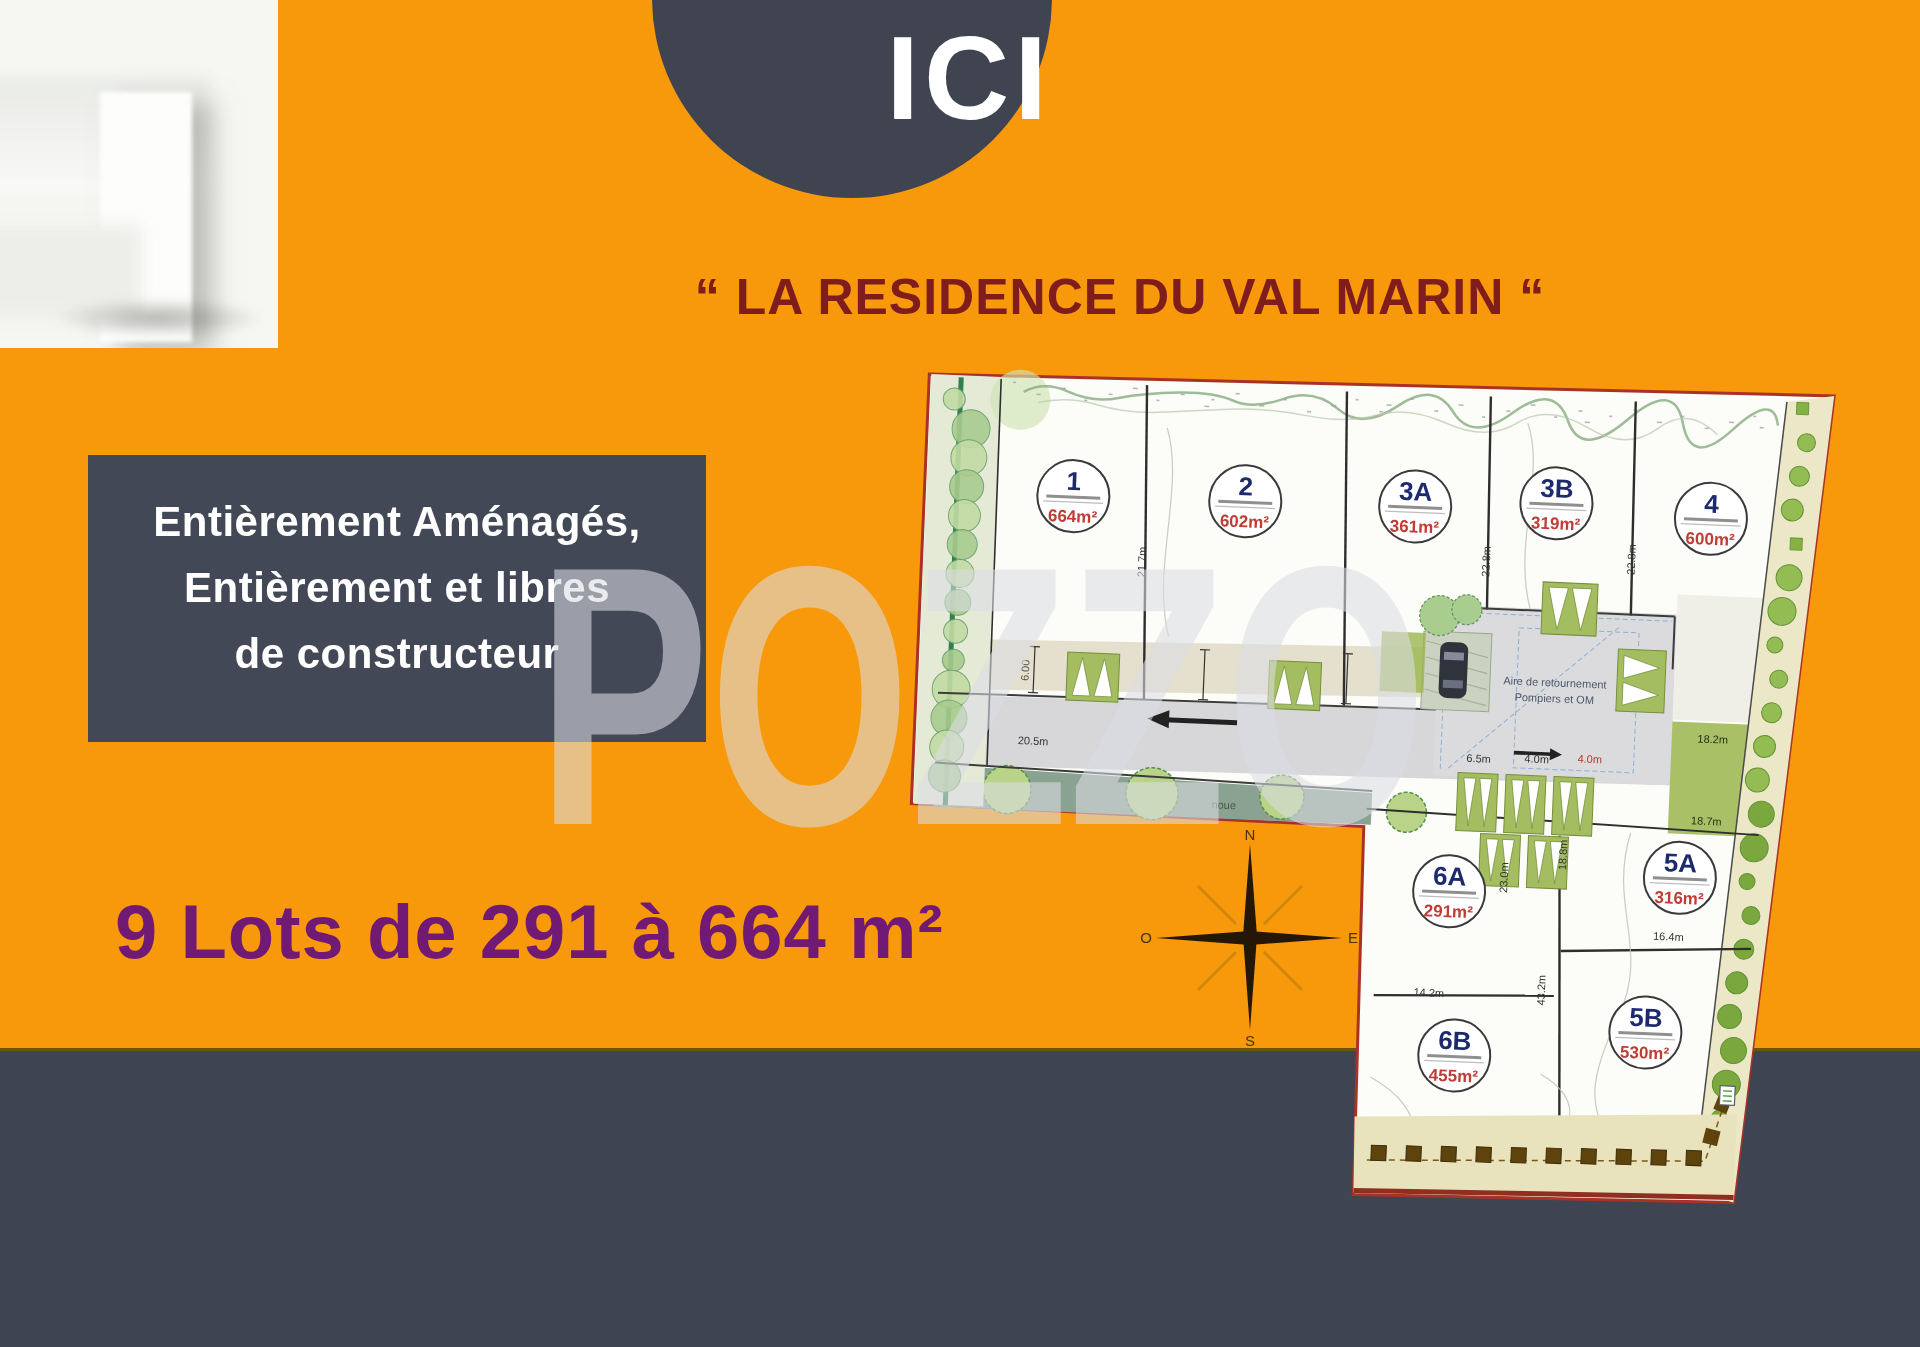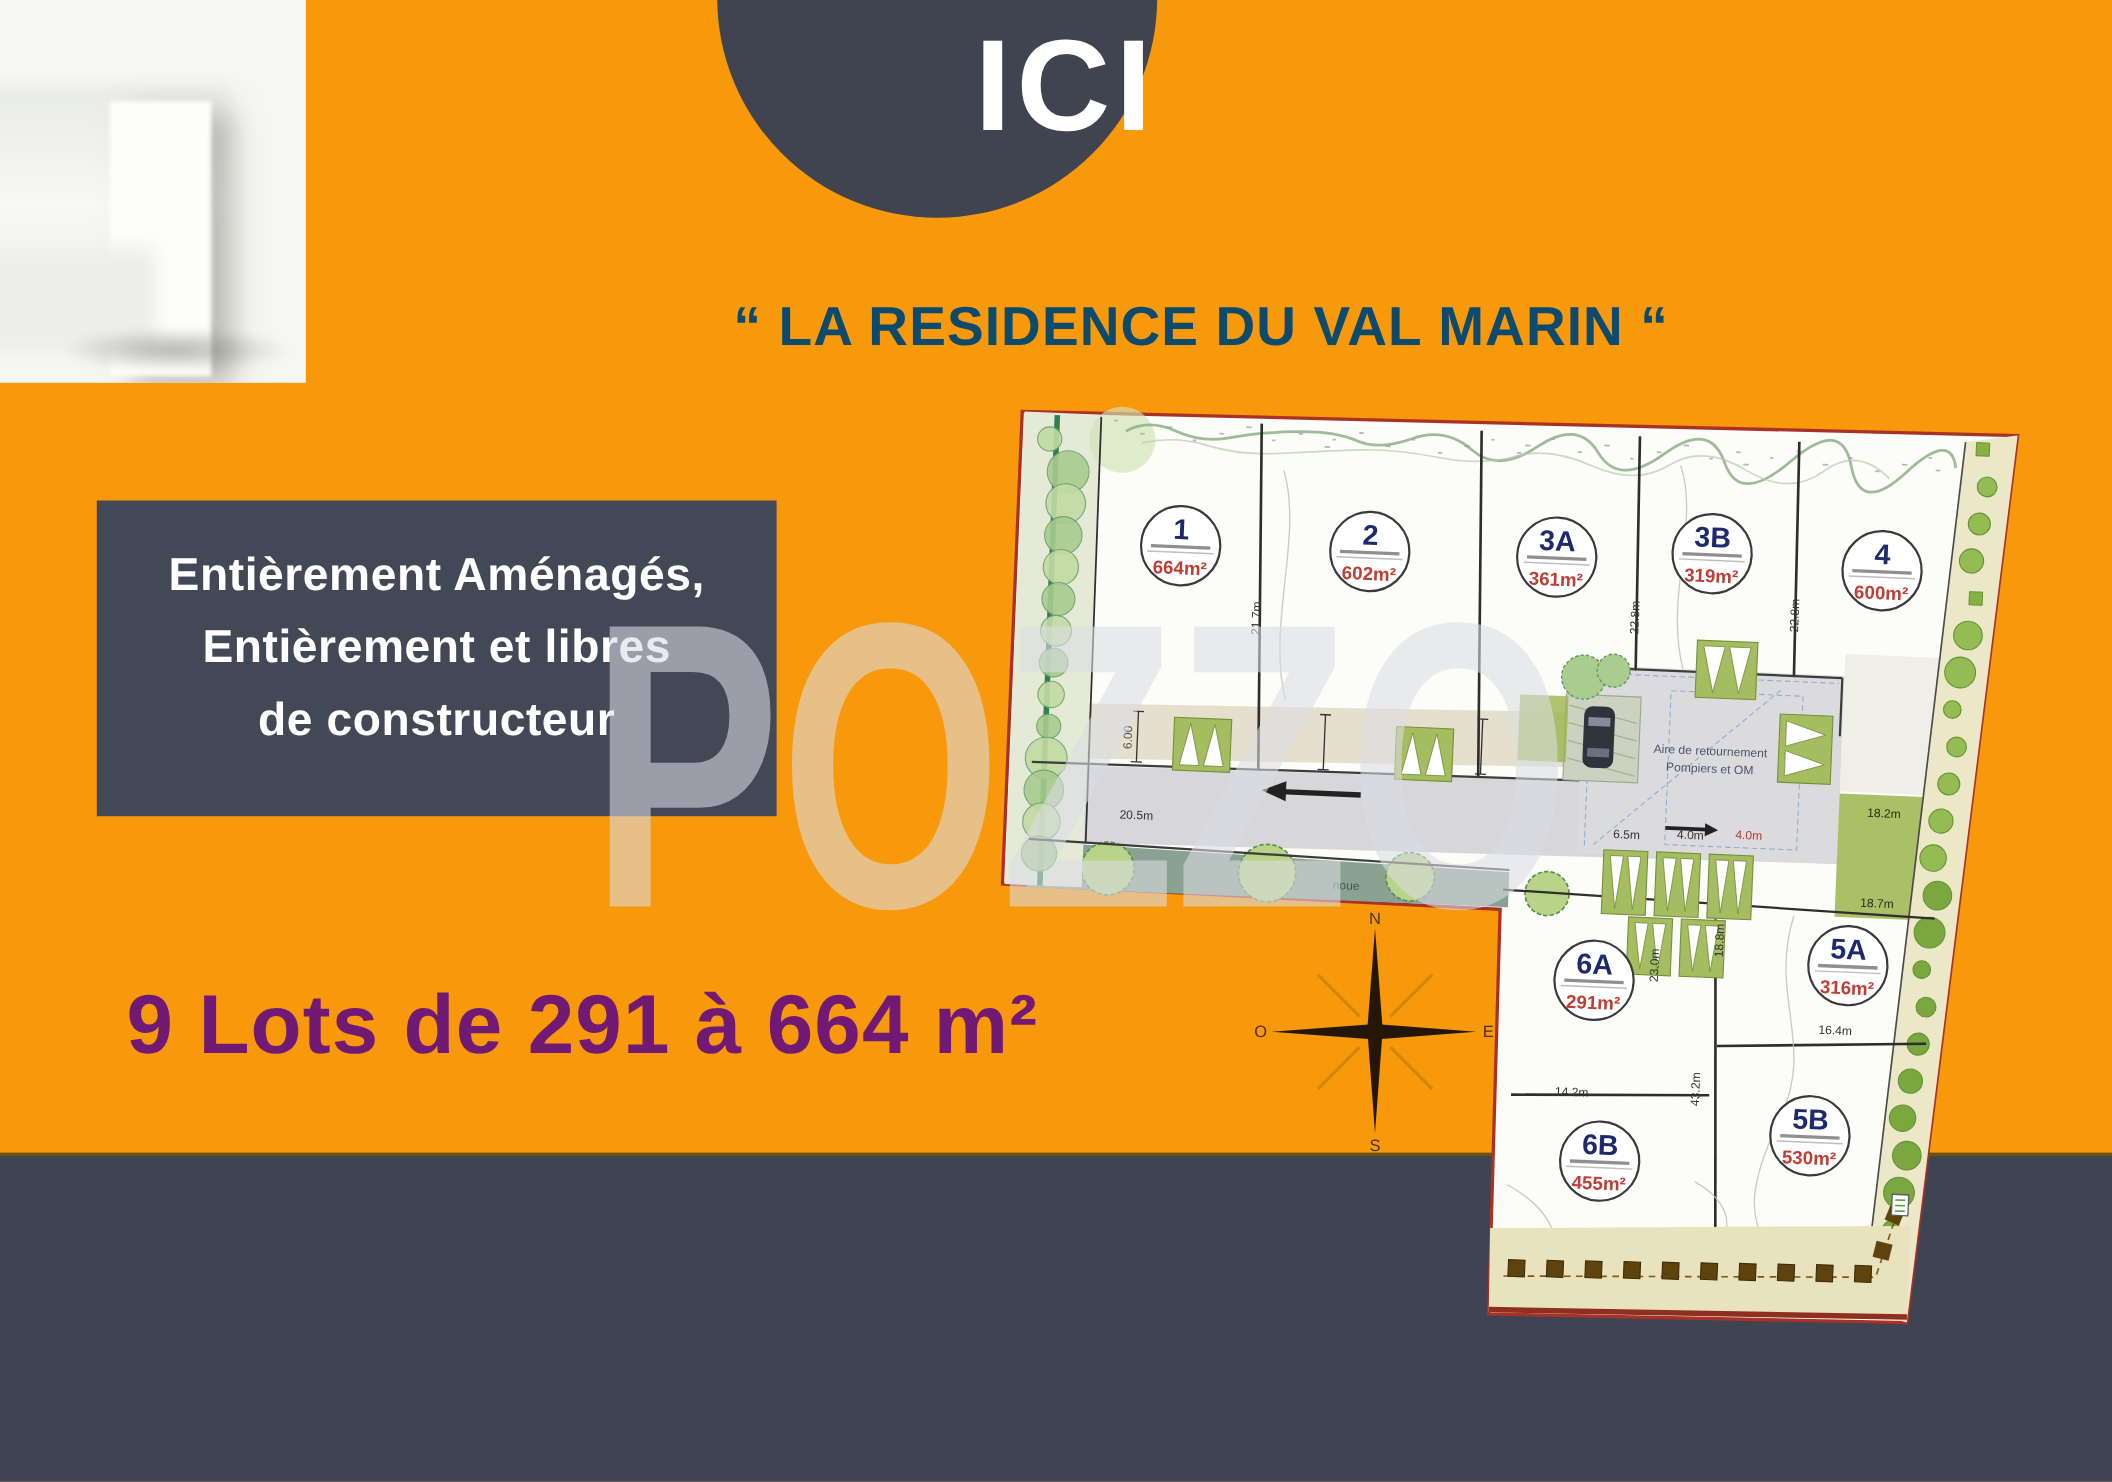--- a/index.html
+++ b/index.html
@@ -9,21 +9,21 @@
   
   .photo{left:0;top:0;width:278px;height:348px;background:#f6f6f3;overflow:hidden;}
   .ph1{position:absolute;left:-40px;top:78px;width:250px;height:115px;background:linear-gradient(#e9ebe7,#f9f9f7);filter:blur(6px);}
   .ph2{position:absolute;left:100px;top:92px;width:92px;height:250px;background:#fdfdfc;box-shadow:20px 10px 24px rgba(140,140,132,.55);filter:blur(2px);}
   .ph3{position:absolute;left:-24px;top:225px;width:165px;height:95px;background:#ededea;filter:blur(8px);}
   .ph4{position:absolute;left:55px;top:298px;width:210px;height:40px;background:radial-gradient(ellipse,rgba(110,110,102,.5),transparent 70%);filter:blur(4px);}
   
   .ici{left:652px;top:-202px;width:400px;height:400px;border-radius:50%;background:#3f4450;}
   .ici span{position:absolute;bottom:52px;left:0;width:100%;text-align:right;font-size:118px;font-weight:bold;color:#ffffff;letter-spacing:5px;}
   
-  .title{left:572px;top:268px;width:1040px;text-align:center;font-size:50px;font-weight:bold;color:#0c4a6e;letter-spacing:1px;white-space:nowrap;}
+  .title{left:600px;top:268px;width:1040px;text-align:center;font-size:50px;font-weight:bold;color:#7f1d1d;letter-spacing:1px;white-space:nowrap;}
   
   .fbox{left:88px;top:455px;width:618px;height:287px;background:#434857;color:#fff;text-align:center;padding-top:34px;box-sizing:border-box;}
   .fbox div{font-size:42px;font-weight:bold;line-height:66px;letter-spacing:.5px;}
   
   .headline{left:115px;top:888px;font-size:76px;font-weight:bold;color:#701a75;letter-spacing:1px;white-space:nowrap;}
   
   .wm{left:535px;top:552px;width:905px;height:310px;z-index:40;pointer-events:none;}
   
   .band{left:0;top:1048px;width:1920px;height:299px;background:#3f4452;border-top:3px solid #6b5310;z-index:1;}
   .plan{left:930px;top:358px;width:960px;height:880px;overflow:visible;z-index:10;}

